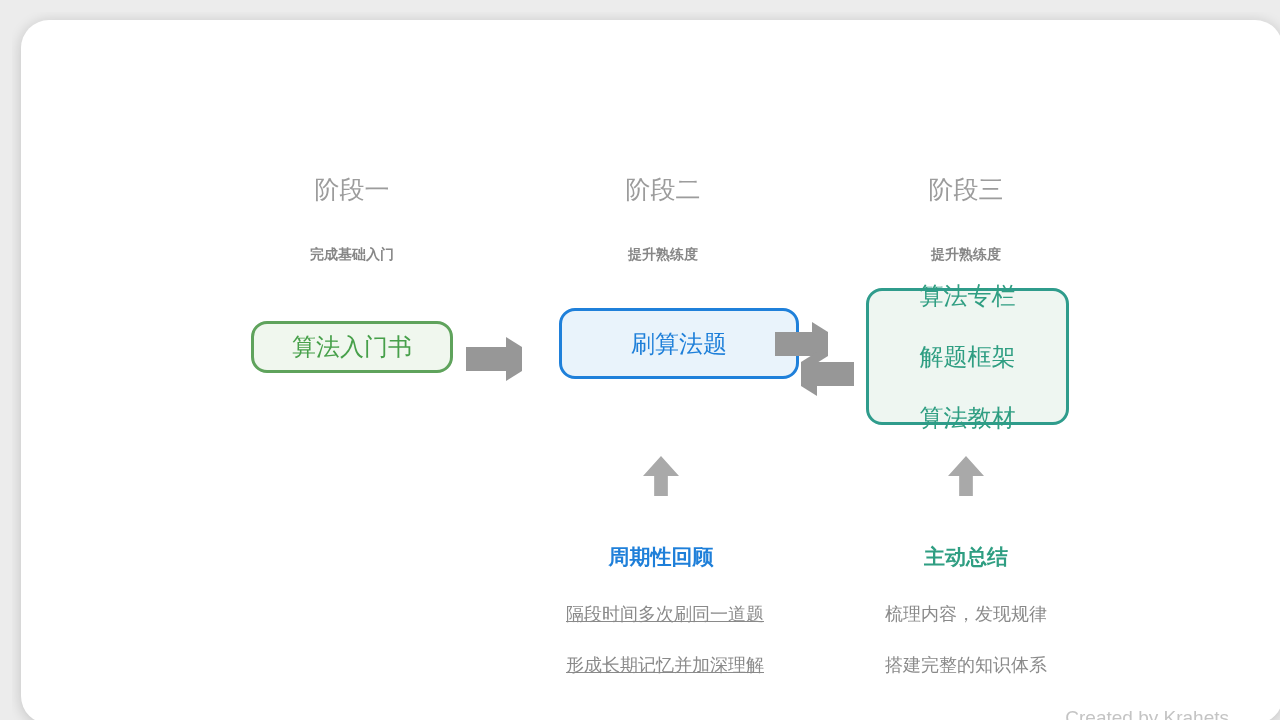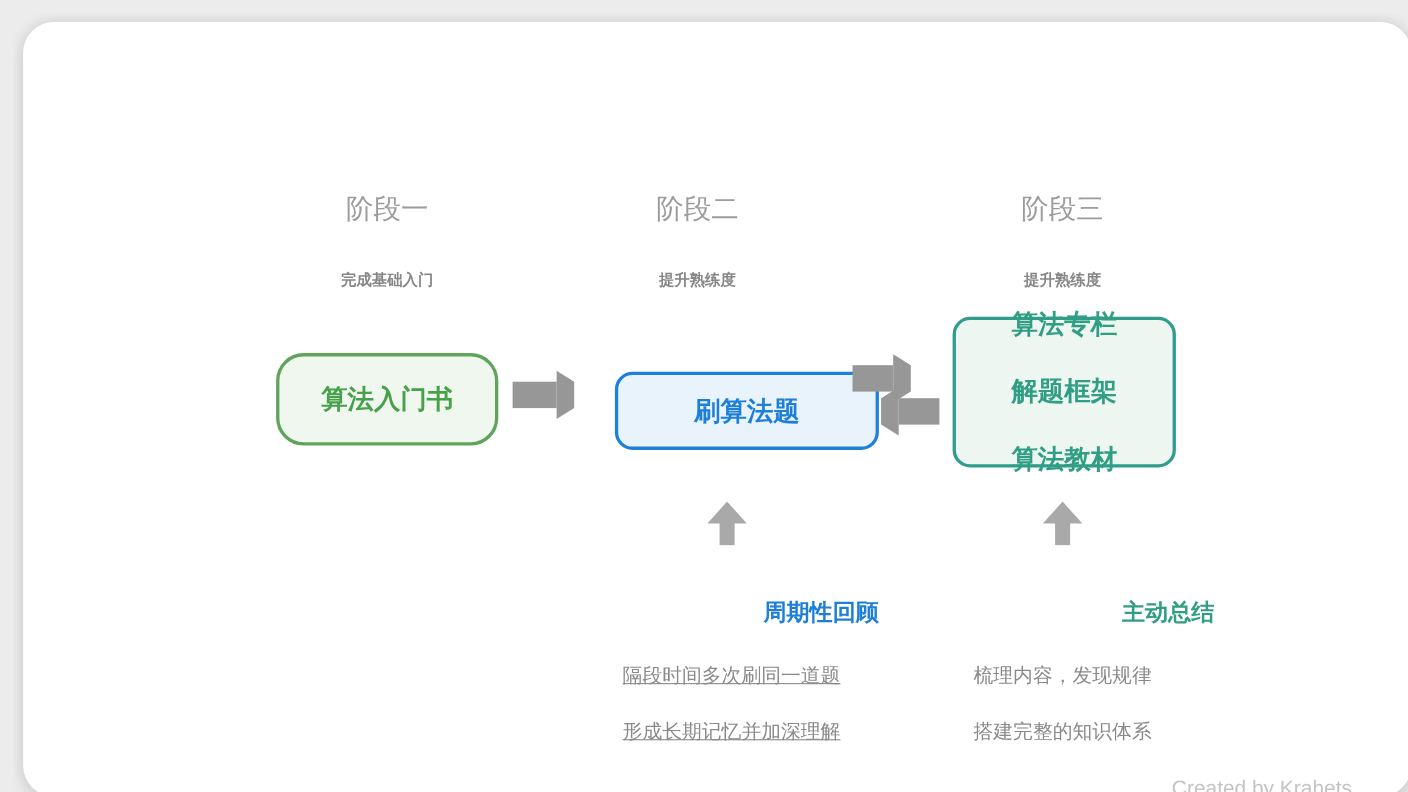--- a/index.html
+++ b/index.html
@@ -14,43 +14,42 @@
     position: absolute;
     left: 9px; top: 8px; right: 9px; bottom: 8px;
     background: var(--card-bg, #ffffff);
     border-radius: 28px;
     box-shadow: 0 2px 14px rgba(0,0,0,0.18);
   }
 
   
   .stage { position: absolute; top: 129px; width: 300px; text-align: center; }
   .stage.col1 { left: 181px; }
-  .stage.col2 { left: 463px; }
+  .stage.col2 { left: 492px; }
   .stage.col3 { left: 795px; }
   .stage-label { font-size: 25px; color: var(--stage-label-gray, #9c9c9c); }
   .stage-subtitle { margin-top: 16px; font-size: 14px; font-weight: bold; color: var(--stage-subtitle-gray, #878787); }
 
   
   .node {
     position: absolute;
     border-radius: 16px;
     border: 3px solid;
     display: flex; flex-direction: column;
     align-items: center; justify-content: center;
-    font-weight: bold; font-size: 24px;
+    font-weight: normal; font-size: 24px;
   }
   .node-green {
-    left: 230px; top: 301px; width: 202px; height: 84px;
+    left: 230px; top: 301px; width: 202px; height: 52px;
     border-color: var(--green-border, #5fa35c);
     background: var(--green-fill, #f0f7ee);
     color: var(--green-text, #47a04a);
-    border-radius: 25px;
   }
   .node-blue {
-    left: 538px; top: 318px; width: 240px; height: 71px;
+    left: 538px; top: 288px; width: 240px; height: 71px;
     border-color: var(--blue-border, #1f80da);
     background: var(--blue-fill, #e9f3fb);
     color: var(--blue-text, #1e7fd9);
     justify-content: center;
   }
   .node-teal {
     left: 845px; top: 268px; width: 203px; height: 137px;
     border-color: var(--teal-border, #2f9c8c);
     background: var(--teal-fill, #eef6f1);
     color: var(--teal-text, #2f9e82);
@@ -79,21 +78,21 @@
     position: absolute; width: 36px; height: 40px;
     background: var(--block-arrow-gray, #a9a9a9);
     clip-path: polygon(50% 0, 100% 50%, 69% 50%, 69% 100%, 31% 100%, 31% 50%, 0 50%);
   }
   .up-mid { left: 622px; top: 436px; }
   .up-right { left: 927px; top: 436px; }
 
   
   .anno-title {
     position: absolute; top: 511px; width: 300px;
-    text-align: right; font-weight: bold; font-size: 21px;
+    text-align: center; font-weight: bold; font-size: 21px;
   }
   .anno-title.review { left: 490px; color: var(--blue-text, #1e7fd9); }
   .anno-title.summary { left: 795px; color: var(--teal-text, #2f9e82); }
   .anno-desc {
     position: absolute; top: 557px; width: 340px;
     text-align: center; font-size: 18px; line-height: 27px;
     color: var(--desc-gray, #8a8a8a);
   }
   .anno-desc.review { left: 474px; text-decoration: underline; }
   .anno-desc.summary { left: 775px; }

